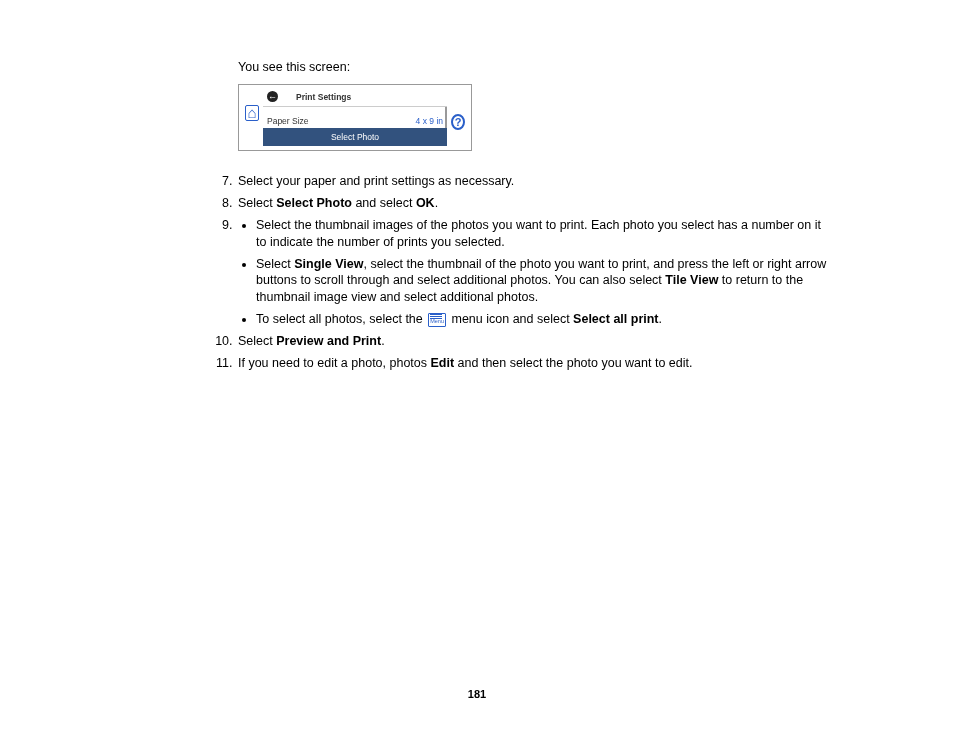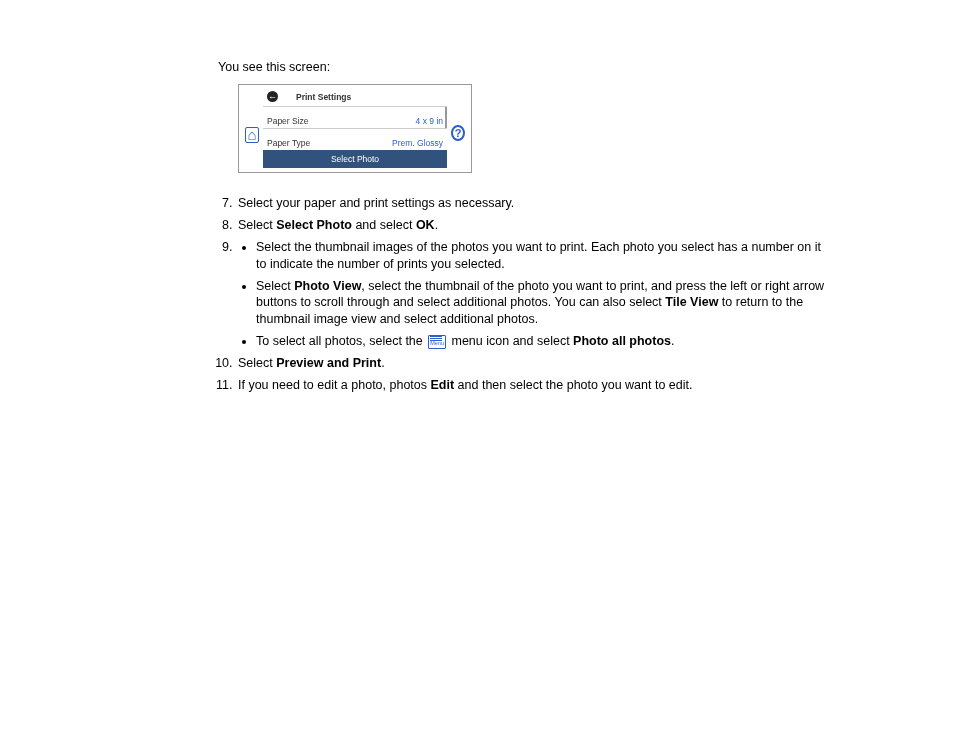--- a/index.html
+++ b/index.html
@@ -14,20 +14,21 @@
   .page {
     width: 954px;
     height: 738px;
     position: relative;
     box-sizing: border-box;
     padding: 60px 120px 0 218px;
   }
   .intro {
     font-size: 12.5px;
     margin-bottom: 10px;
+    margin-left: 20px;
   }
   
   .mock {
     margin-left: 20px;
     width: 220px;
     border: 1px solid #999;
     background: #fff;
     font-size: 8.5px;
     position: relative;
     padding: 6px 6px 4px 6px;
@@ -159,62 +160,59 @@
       <div class="mock-inner">
         <div class="mock-title">
           <span class="back-circle">←</span>
           <span class="mock-title-text">Print Settings</span>
         </div>
         <div class="setting-row">
           <span class="label">Paper Size</span>
           <span class="value">4 x 9 in</span>
           <span class="scrolltab"></span>
         </div>
-        <div class="setting-row">
-          <span class="label">Paper Type</span>
-          <span class="value">Prem. Glossy</span>
-        </div>
         <div class="select-btn">Select Photo</div>
       </div>
       <div class="side-icon" style="align-self:center; margin-top:6px;">
         <span class="help-icon">?</span>
       </div>
     </div>
   </div>
 
   <ol class="steps" start="7">
     <li>Select your paper and print settings as necessary.</li>
 
     <li>
       <span>Select </span><b>Select Photo</b><span> and select </span><b>OK</b><span>.</span>
     </li>
 
     <li>
       <ul class="sub">
         <li>Select the thumbnail images of the photos you want to print. Each photo you select has a number on it to indicate the number of prints you selected.</li>
         <li>
-          <span>Select </span><b>Photo View</b><span>, select the thumbnail of the photo you want to print, and press the left or right arrow buttons to scroll through and select additional photos. You can also select </span><b>Tile View</b><span> to return to the thumbnail image view and select additional photos.</span>
+          <span>Select </span><b>Single View</b><span>, select the thumbnail of the photo you want to print, and press the left or right arrow buttons to scroll through and select additional photos. You can also select </span><b>Tile View</b><span> to return to the thumbnail image view and select additional photos.</span>
         </li>
         <li>
           <span>To select all photos, select the </span>
           <span class="menu-icon-box">
             <span class="menu-lines">
                 <span></span>
                 <span></span>
                 <span></span>
               </span>
             <span class="menu-label">Menu</span>
           </span>
-          <span> menu icon and select </span><b>Photo all photos</b><span>.</span>
+          <span> menu icon and select </span><b>Select all print</b><span>.</span>
         </li>
       </ul>
     </li>
 
     <li>
       <span>Select </span><b>Preview and Print</b><span>.</span>
     </li>
 
     <li>
       <span>If you need to edit a photo, photos </span><b>Edit</b><span> and then select the photo you want to edit.</span>
     </li>
   </ol>
 
+  <div class="pgnum">181</div>
 </div>
 
 </body></html>

